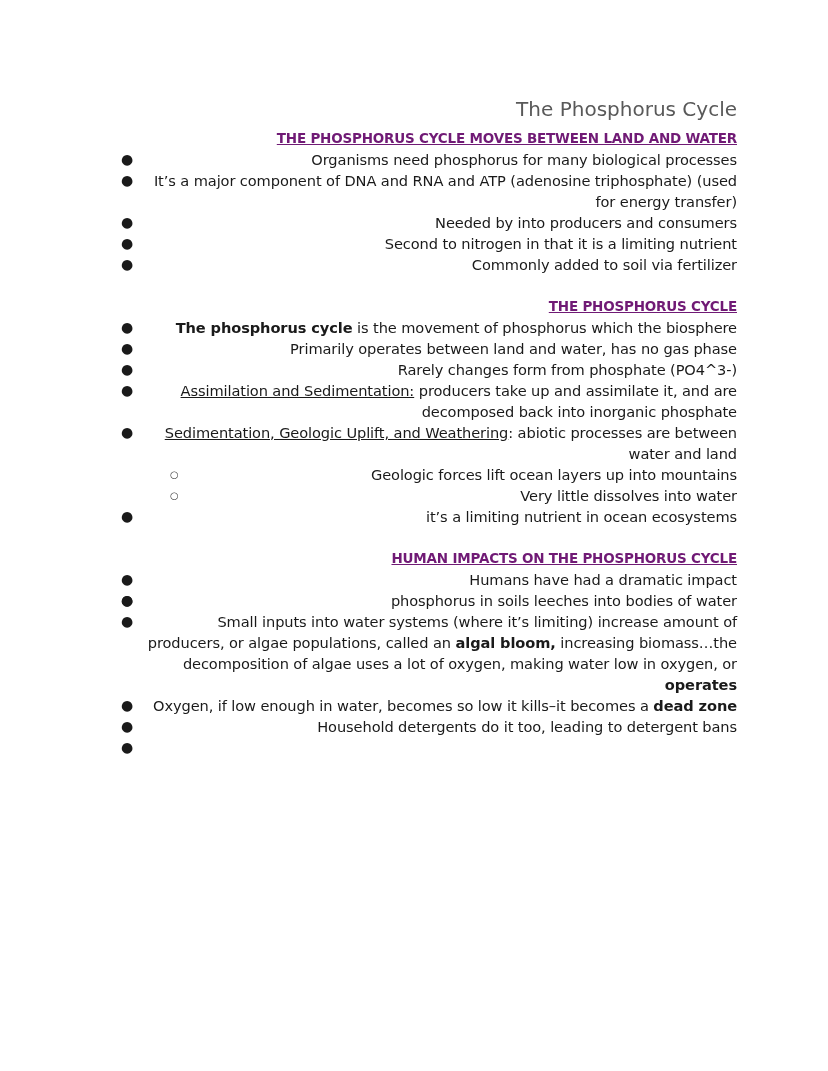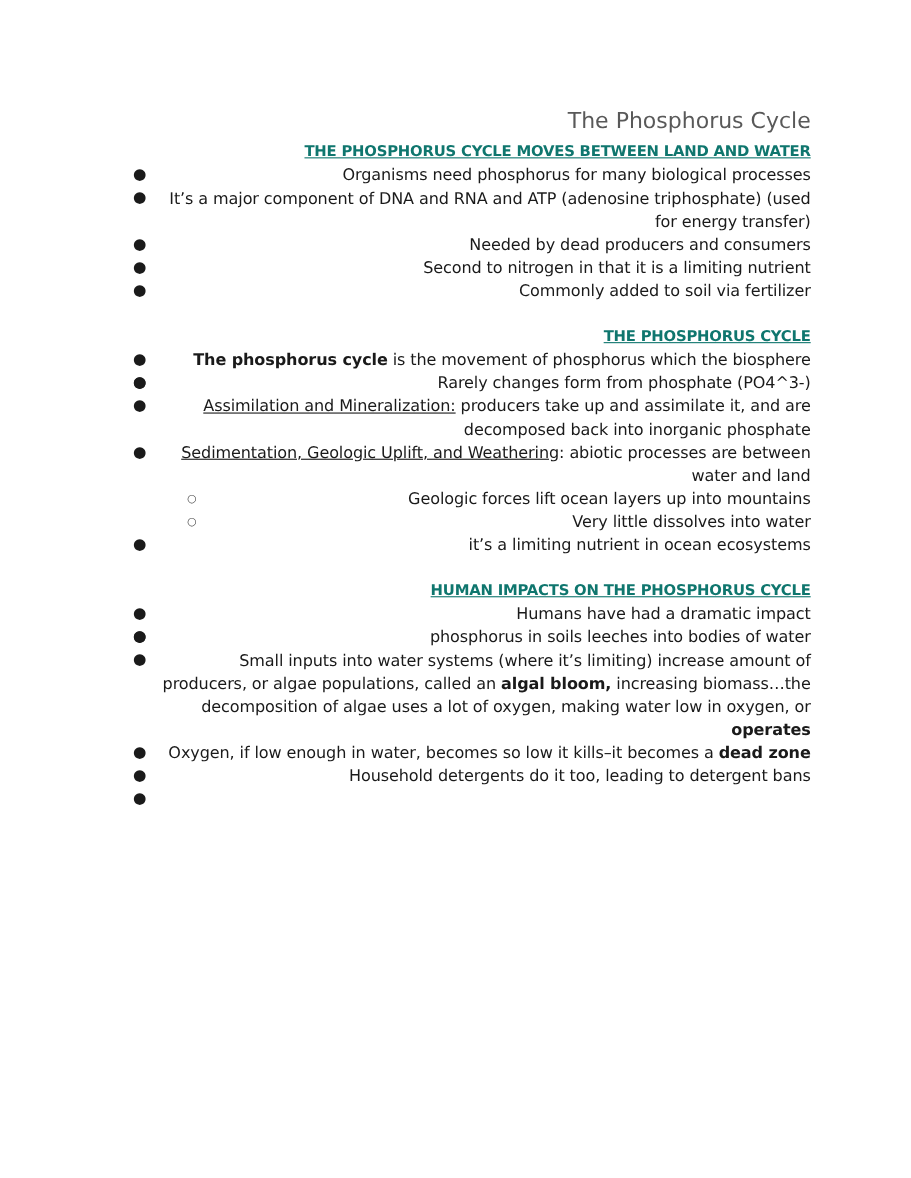--- a/index.html
+++ b/index.html
@@ -1,20 +1,20 @@
 <!DOCTYPE html>
 <html><head>
 <meta charset="utf-8">
 <style>
   html, body { margin: 0; padding: 0; background: #ffffff; }
   body { width: 828px; height: 1071px; position: relative; overflow: hidden;
          font-family: "DejaVu Sans", sans-serif; color: #1a1a1a; }
   .page { position: absolute; left: 97px; top: 96px; width: 640px; text-align: right; }
   .doc-title { font-size: 20px; color: #595959; margin: 0 0 6px 0; line-height: 26px; font-weight: normal; }
-  .section-heading { font-size: 13.5px; text-decoration: underline; margin: 0; line-height: 21px; color: #0f766e; letter-spacing: -0.2px; }
+  .section-heading { font-size: 13.5px; text-decoration: underline; margin: 0; line-height: 21px; color: #701a75; letter-spacing: -0.2px; }
   .section { margin-bottom: 21px; }
   ul.bullets { list-style: none; margin: 0; padding: 0; }
   ul.bullets > li { position: relative; padding-left: 49px; font-size: 14.6px; line-height: 21px; letter-spacing: -0.1px; }
   ul.bullets > li > .bullet { position: absolute; left: 24px; top: 0; font-size: 14px; }
   ul.sub { list-style: none; margin: 0; padding: 0; }
   ul.sub > li { position: relative; padding-left: 49px; font-size: 14.6px; line-height: 21px; }
   ul.sub > li > .bullet { position: absolute; left: 24px; top: 0; font-size: 10px; color: #444; }
   .b { font-weight: bold; }
   .i { }
   .u { text-decoration: underline; }
@@ -23,33 +23,33 @@
 <body>
 
 <div class="page">
   <h1 class="doc-title">The Phosphorus Cycle</h1>
 
   <div class="section">
     <h2 class="section-heading">THE PHOSPHORUS CYCLE MOVES BETWEEN LAND AND WATER</h2>
     <ul class="bullets">
       <li><span class="bullet">●</span><span>Organisms need phosphorus for many biological processes</span></li>
       <li><span class="bullet">●</span><span>It’s a major component of DNA and RNA and ATP (adenosine triphosphate) (used for energy transfer)</span></li>
-      <li><span class="bullet">●</span><span>Needed by dead producers and consumers</span></li>
+      <li><span class="bullet">●</span><span>Needed by into producers and consumers</span></li>
       <li><span class="bullet">●</span><span>Second to nitrogen in that it is a </span><span class="i">limiting nutrient</span></li>
       <li><span class="bullet">●</span><span>Commonly added to soil via fertilizer</span></li>
     </ul>
   </div>
 
   <div class="section">
     <h2 class="section-heading">THE PHOSPHORUS CYCLE</h2>
     <ul class="bullets">
       <li><span class="bullet">●</span><span class="b">The phosphorus cycle</span><span> is the movement of phosphorus which the biosphere</span></li>
-      <li><span class="bullet">●</span></li>
+      <li><span class="bullet">●</span><span>Primarily operates between land and water, has no gas phase</span></li>
       <li><span class="bullet">●</span><span>Rarely changes form from </span><span class="i">phosphate</span><span> (PO4^3-)</span></li>
-      <li><span class="bullet">●</span><span class="u">Assimilation and Mineralization:</span><span> producers take up and assimilate it, and are decomposed back into inorganic phosphate</span></li>
+      <li><span class="bullet">●</span><span class="u">Assimilation and Sedimentation:</span><span> producers take up and assimilate it, and are decomposed back into inorganic phosphate</span></li>
       <li><span class="bullet">●</span><span class="u">Sedimentation, Geologic Uplift, and Weathering</span><span>: abiotic processes are between water and land</span>
         <ul class="sub">
           <li><span class="bullet">○</span><span>Geologic forces lift ocean layers up into mountains</span></li>
           <li><span class="bullet">○</span><span>Very little dissolves into water</span></li>
         </ul>
       </li>
       <li><span class="bullet">●</span><span>it’s a limiting nutrient in ocean ecosystems</span></li>
     </ul>
   </div>
 

